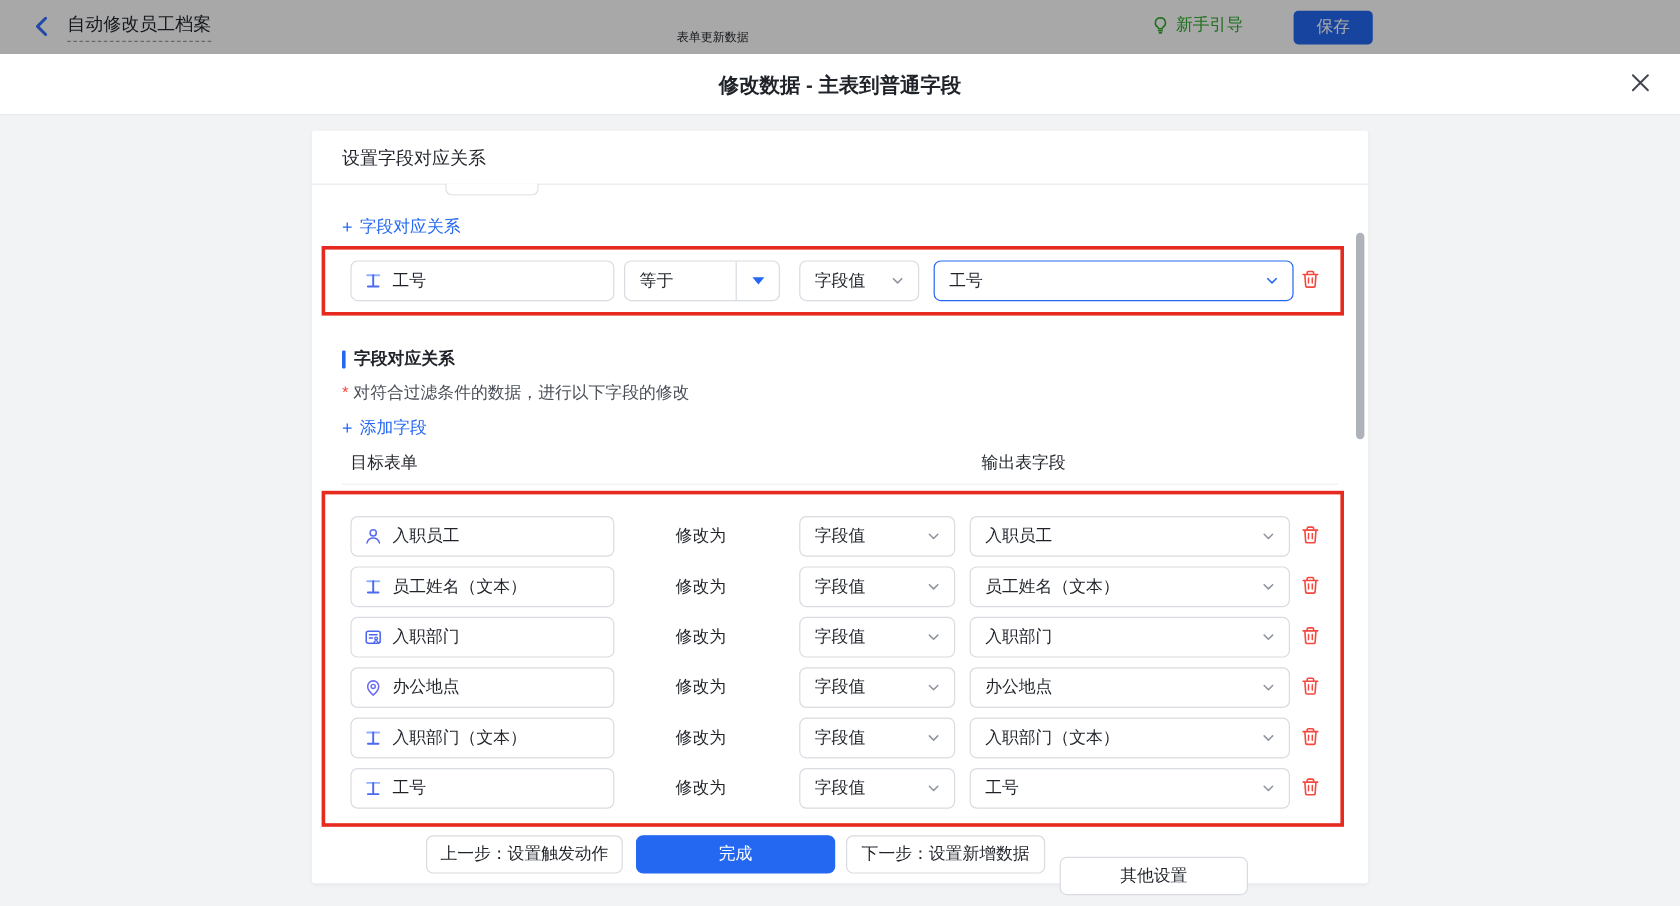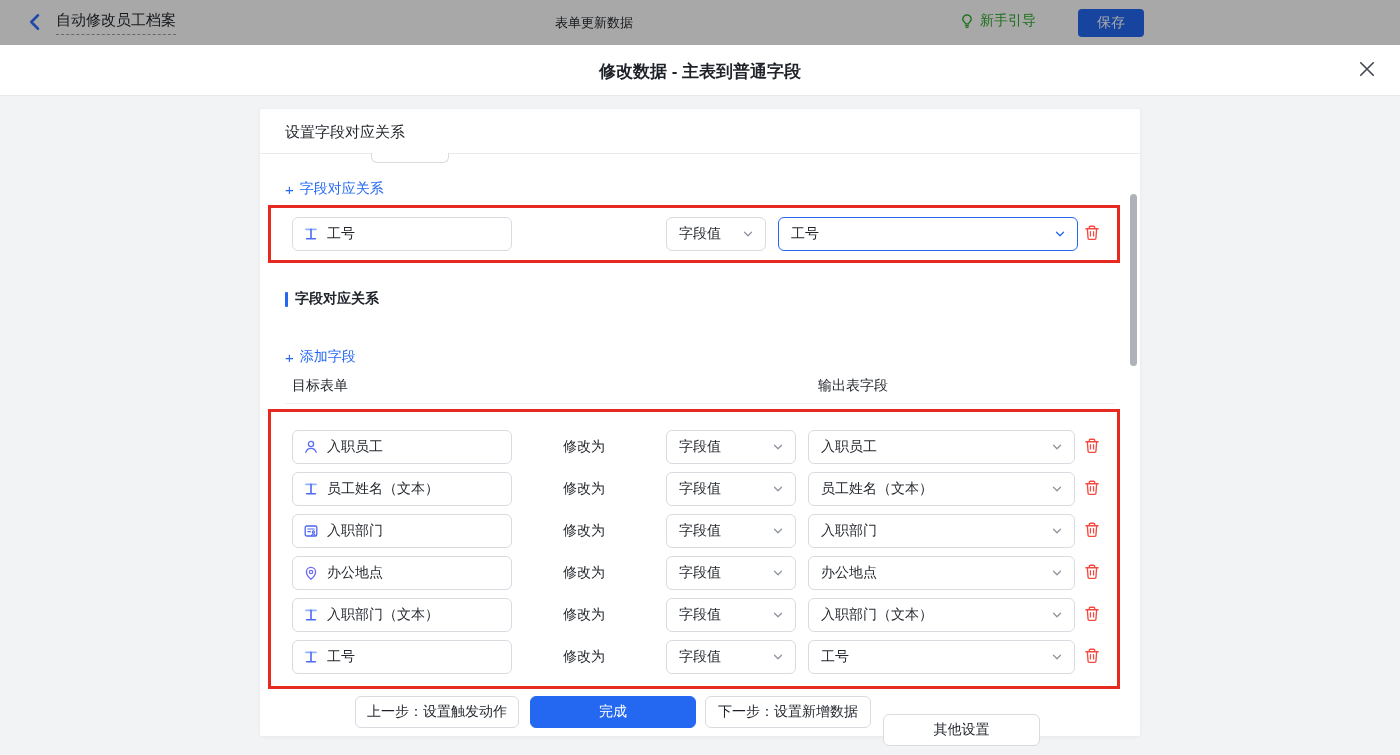--- a/index.html
+++ b/index.html
@@ -15,21 +15,21 @@
   *{margin:0;padding:0;box-sizing:border-box;}
   html,body{width:1400px;height:755px;}
   body{font-family:"Liberation Sans","DejaVu Sans",sans-serif;color:var(--text);background:#fff;}
   .page{position:relative;width:1400px;height:755px;overflow:hidden;background:#fff;}
 
   
   .topbar{position:absolute;left:0;top:0;width:1188px;height:45px;background:#fff;}
   .topbar-dim{position:absolute;left:0;top:0;width:1400px;height:45px;background:rgba(0,0,0,.34);pointer-events:none;z-index:5;}
   .back-btn{position:absolute;left:24px;top:12px;width:22px;height:22px;border:none;background:transparent;cursor:pointer;}
   .flow-title{position:absolute;left:56px;top:11px;font-size:15px;color:var(--text);padding-bottom:4px;border-bottom:1px dashed #9aa0a8;}
-  .center-title{position:absolute;left:0;top:14px;width:100%;text-align:center;font-size:13px;color:var(--text);}
+  .center-title{position:absolute;left:0;top:24px;width:100%;text-align:center;font-size:10px;color:var(--text);}
   .guide{position:absolute;right:152px;top:12px;display:flex;align-items:center;gap:5px;color:#2faa2c;font-size:14px;cursor:pointer;}
   .save-btn{position:absolute;right:44px;top:9px;width:66px;height:28px;background:var(--primary);color:#fff;font-size:14px;border:none;border-radius:4px;cursor:pointer;}
 
   
   .dialog-head{position:absolute;left:0;top:45px;width:1400px;height:50px;background:#fff;}
   .dialog-title{position:absolute;left:0;top:15px;width:100%;text-align:center;font-size:17px;font-weight:bold;color:var(--text);}
   .close-btn{position:absolute;right:22px;top:14px;width:22px;height:22px;border:none;background:transparent;cursor:pointer;}
 
   
   .dialog-body{position:absolute;left:0;top:95px;width:1400px;height:660px;background:var(--bg-gray);border-top:1px solid var(--divider);}
@@ -177,20 +177,26 @@
       <div class="annotation filter"></div>
 
       <div class="field-box f-input">
         <span class="field-icon">
           <svg>
               <use href="#sym-text"></use>
             </svg>
         </span>
         <span>工号</span>
       </div>
+      <div class="ctrl f-op">
+        <span class="sel-text">等于</span>
+        <span class="arrow-seg">
+          <span class="tri-down"></span>
+        </span>
+      </div>
       <div class="ctrl f-type">
         <span class="sel-text">字段值</span>
         <svg class="chev" width="14" height="14">
             <use href="#sym-chevron"></use>
           </svg>
       </div>
       <div class="ctrl f-value focused">
         <span class="sel-text">工号</span>
         <svg class="chev" width="14" height="14">
             <use href="#sym-chevron"></use>
@@ -199,20 +205,23 @@
       <button class="trash-btn f-trash">
         <svg>
             <use href="#sym-trash"></use>
           </svg>
       </button>
 
       <div class="section-title">
         <span class="section-bar"></span>
         <span class="section-text">字段对应关系</span>
       </div>
+      <div class="section-note">
+        <span class="req">*</span><span>对符合过滤条件的数据，进行以下字段的修改</span>
+      </div>
       <div class="link add-field">
         <span class="plus">+</span>
         <span>添加字段</span>
       </div>
 
       <div class="col-head target">目标表单</div>
       <div class="col-head output">输出表字段</div>
       <div class="col-divider"></div>
 
       <div class="annotation rows"></div>

